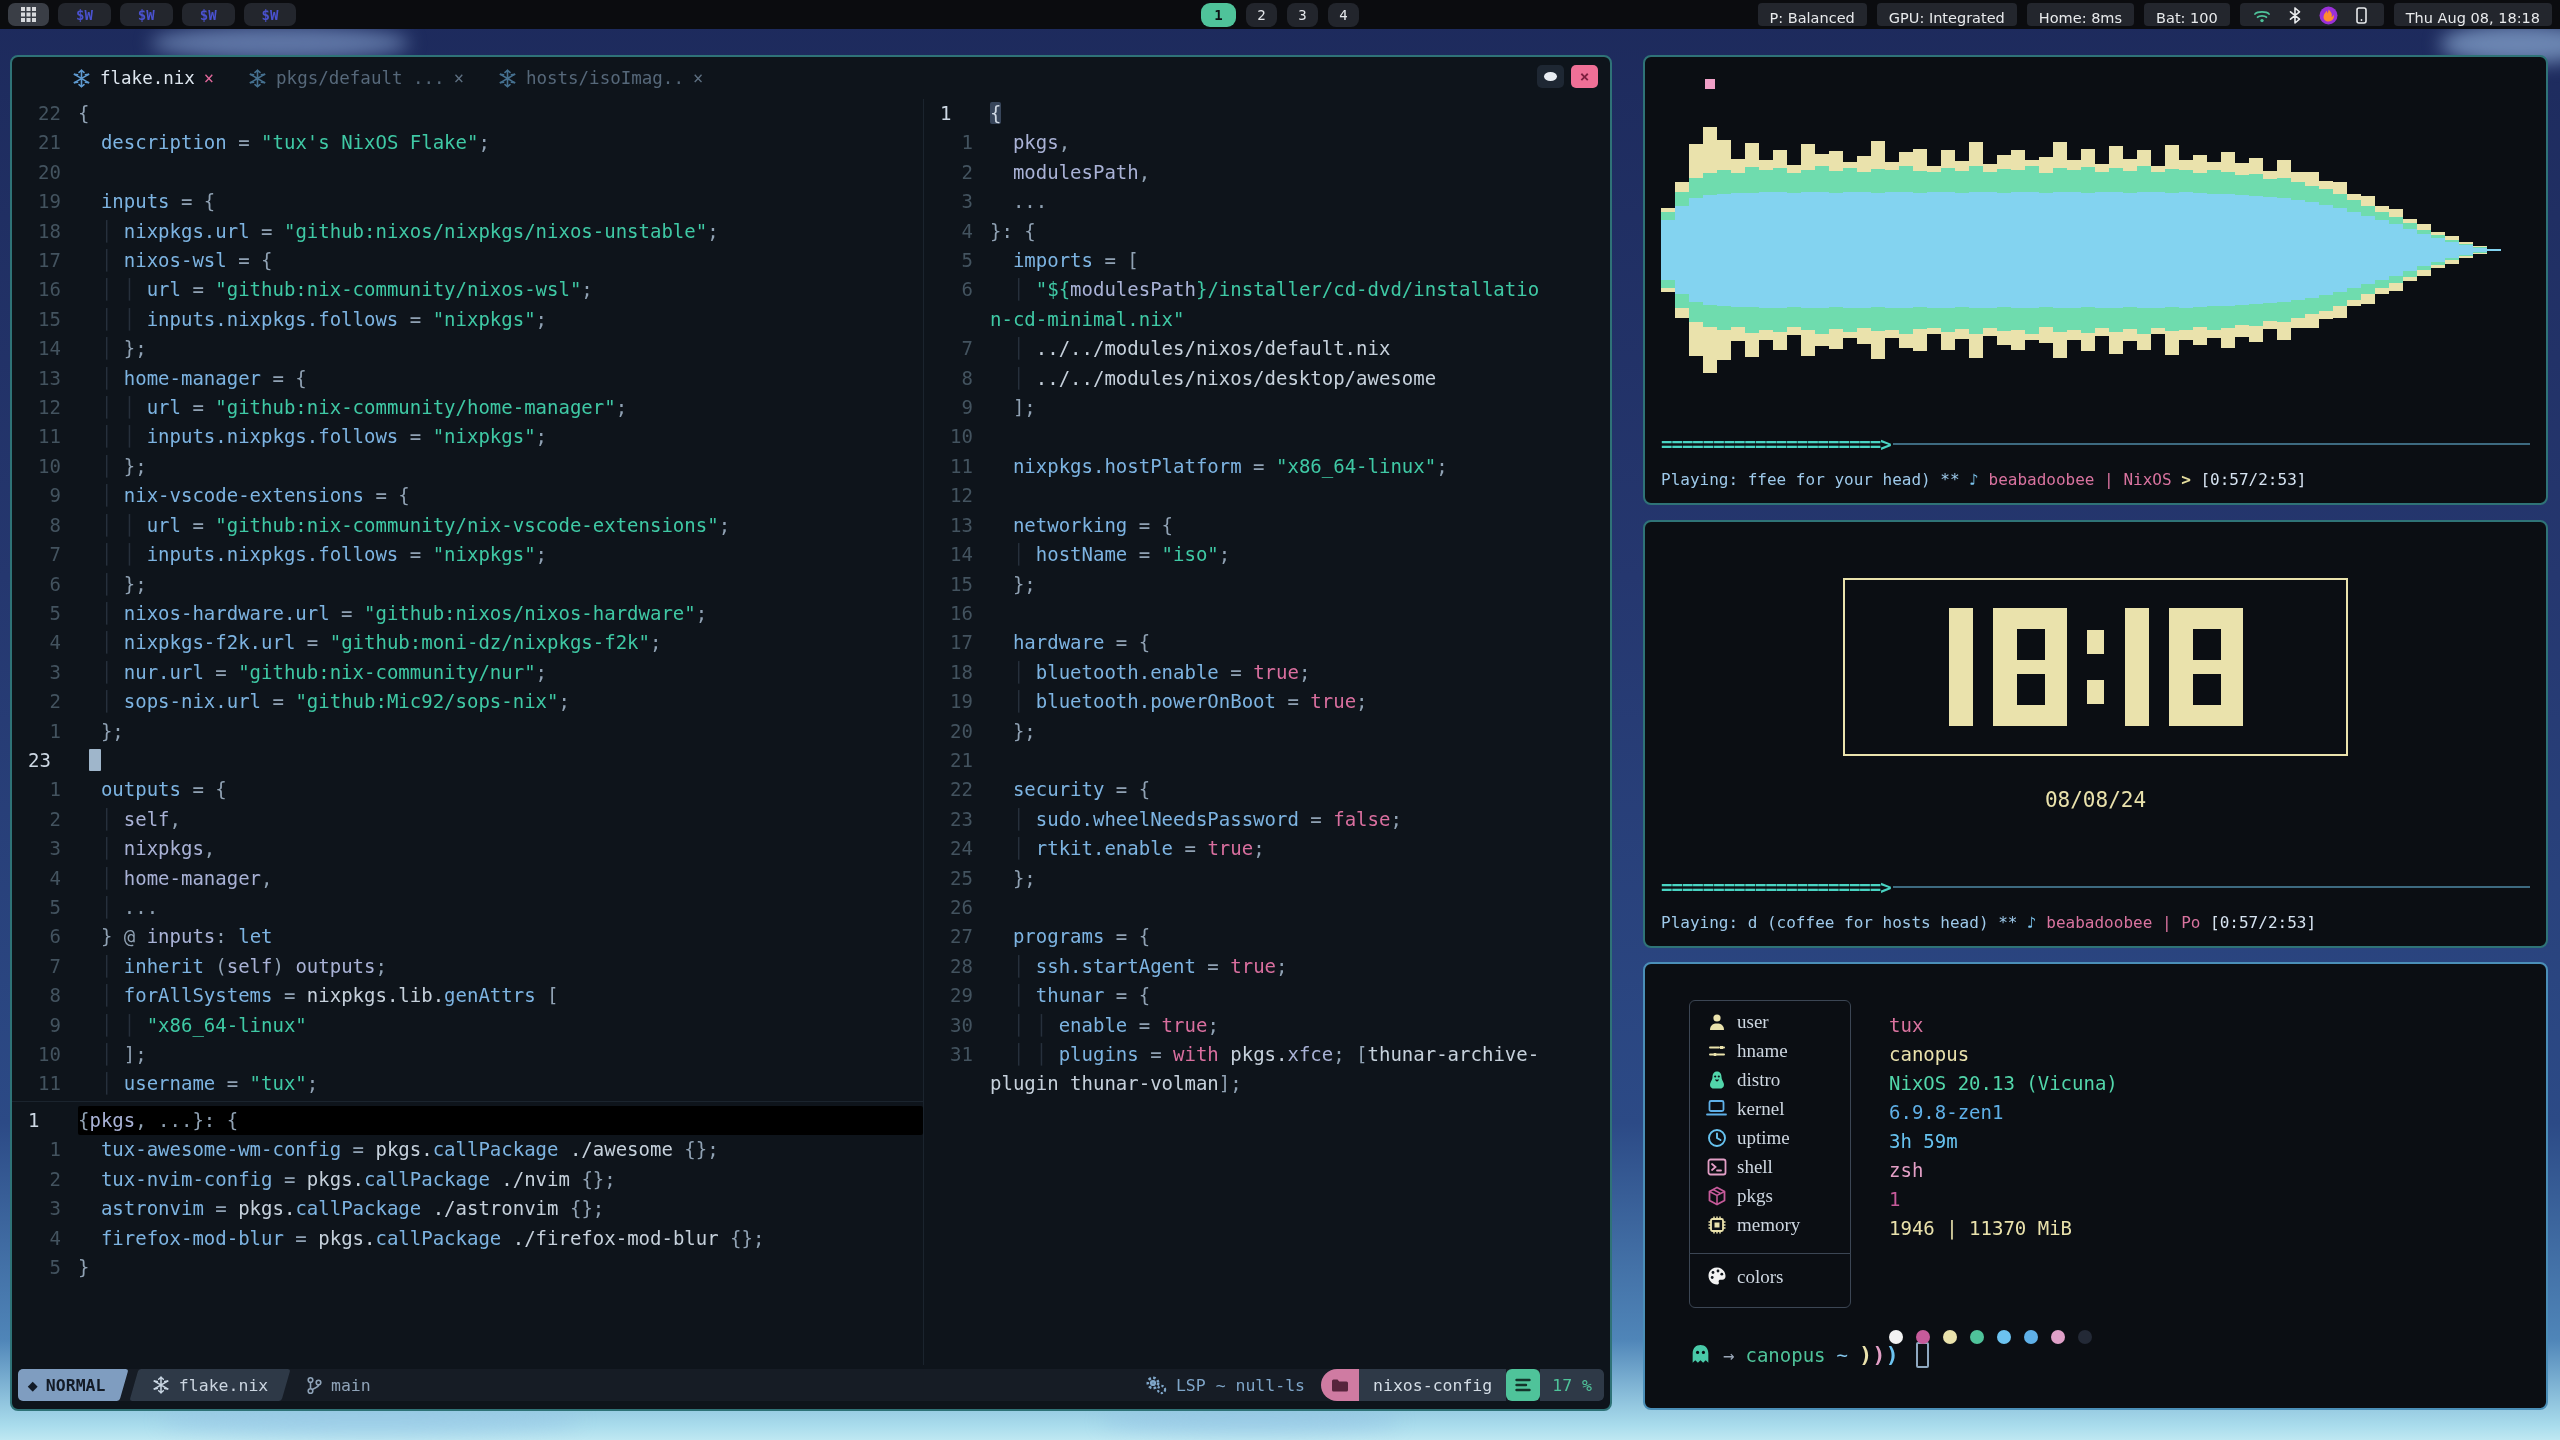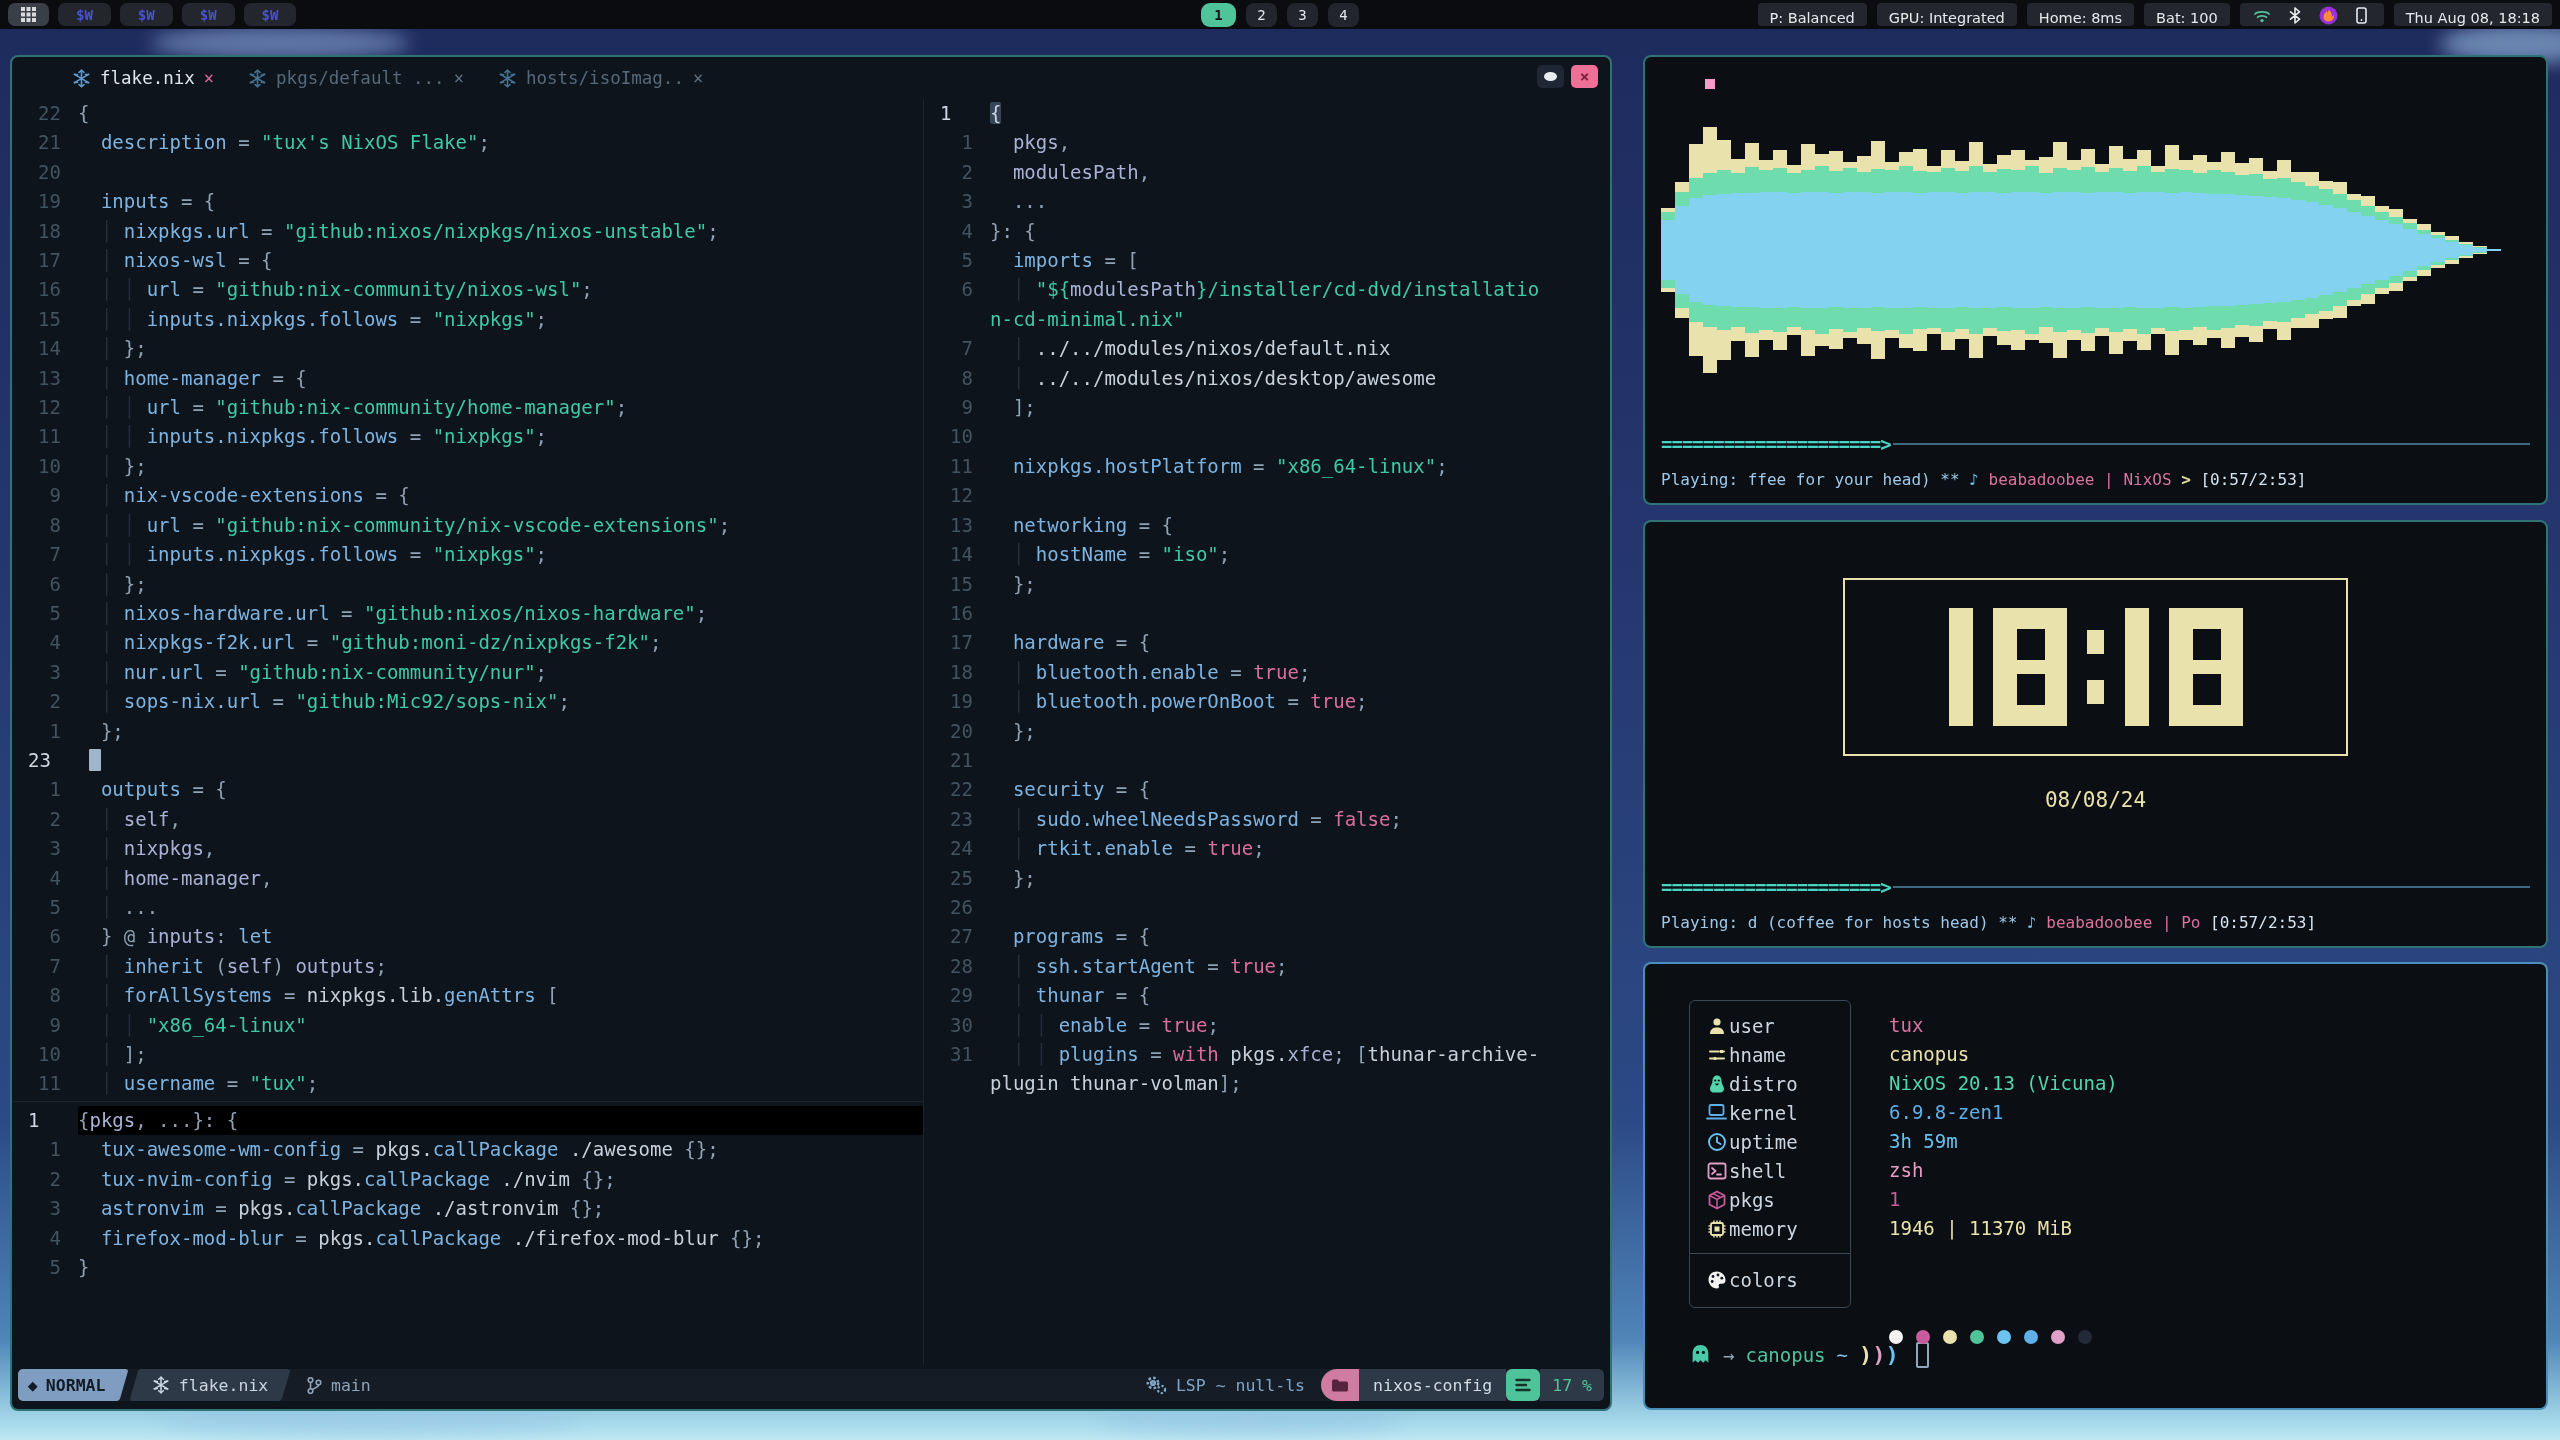--- a/index.html
+++ b/index.html
@@ -105,21 +105,21 @@
   #clockwin .progressrow, #clockwin .playingrow, #viz .playingrow { width:100%; }
   #viz .playingrow { margin-bottom:4px; } #clockwin .playingrow { margin-bottom:4px; }
 
   
   #term { left:1643px; top:962px; width:905px; height:448px; border-color:#4b8fb8; padding:36px 0 0 44px;
     font-family:"DejaVu Sans Mono",monospace; font-size:19px; }
   #fetch { position:relative; }
   .fbox { width:162px; border:1.5px solid #3c4654; border-radius:6px; padding:10px 0; }
   .fbox.colors { margin-top:-1.5px; border-radius:0 0 6px 6px; padding:12px 0; }
   .fbox:not(.colors) { border-radius:6px 6px 0 0; }
-  .frow { height:29px; display:flex; align-items:center; padding-left:16px; gap:2px; }
+  .frow { height:29px; display:flex; align-items:flex-start; padding-left:16px; gap:10px;font-family:Liberation Serif, serif; }
   .frow .flabel { color:#cdd6e0; font-size:19px; }
   .ficon { width:21px; height:21px; display:flex; align-items:center; justify-content:center; }
   #fvals { position:absolute; left:178px; top:10px; }
   .fval { height:29px; display:flex; align-items:center; padding-left:22px; white-space:pre; }
   #fdots { position:absolute; left:178px; display:flex; align-items:center; gap:13px; padding-left:22px; }
   .dot { width:14px; height:14px; border-radius:50%; }
   #prompt { margin-top:34px; display:flex; align-items:center; gap:11px; }
   .pr-arrow { color:#9aa7b8; } .pr-host { color:#4fc39a; } .pr-tilde { color:#85c9f0; }
   .chev { font-weight:bold; font-size:22px; }
   .pr-cursor { display:inline-block; width:13px; height:26px; border:2px solid #8fa8c0; border-radius:2px; margin-left:6px; }

